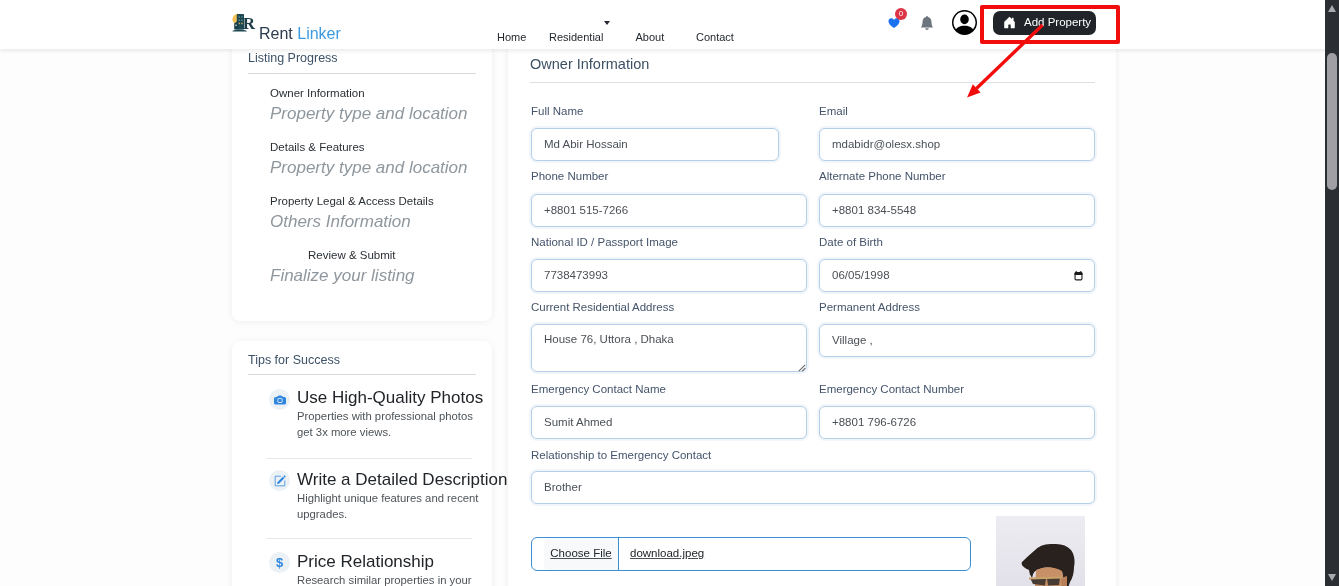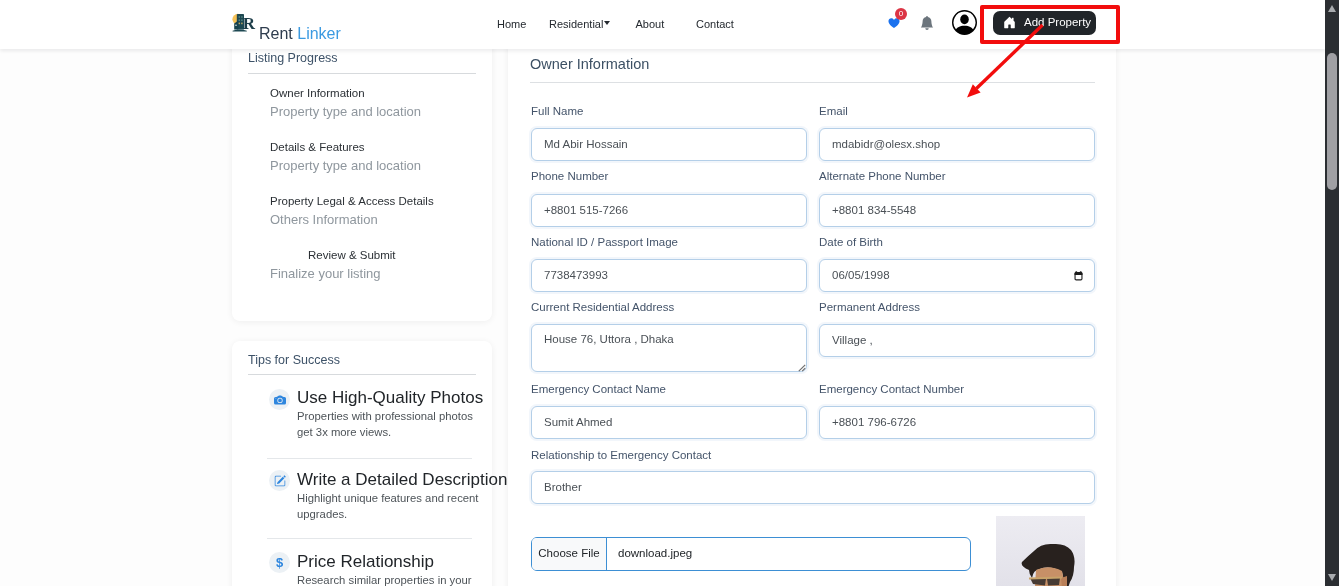--- a/index.html
+++ b/index.html
@@ -9,29 +9,29 @@
 
   
   .card { position:absolute; background:#fff; border-radius:8px;
           box-shadow:0 1px 8px rgba(0,0,0,.07); }
   .card-title { color:#3d5268; font-size:12.5px; }
   .hr { position:absolute; height:1px; background:#d7dadd; }
 
   
   #navbar { position:absolute; left:0; top:0; width:1325px; height:49px; background:#fff;
             box-shadow:0 2px 4px rgba(33,37,41,.09); z-index:50; }
-  .navlink { position:absolute; top:18px; font-size:11px; color:#24292f; }
+  .navlink { position:absolute; top:31px; font-size:11px; color:#24292f; }
 
   
   .flabel { position:absolute; font-size:11.5px; color:#44546a; }
   .finput { position:absolute; height:33px; background:#fff; border:1px solid #b4cfe8;
             border-radius:6px; font-size:11.5px; color:#4a5056; line-height:31px;
             padding-left:12px; box-shadow:0 0 0 2px rgba(130,170,220,.10); }
   .step-t { position:absolute; font-size:11.5px; color:#2b3035; }
-  .step-s { position:absolute; font-size:13px; color:#8f979e; }
+  .step-s { position:absolute; font-size:17px; color:#8f979e;font-style:italic; }
   .tip-t  { position:absolute; font-size:17px; color:#212529; }
   .tip-d  { position:absolute; font-size:11.3px; color:#4d5358; line-height:16.2px; white-space:nowrap; }
   .tip-ic { position:absolute; width:21px; height:21px; border-radius:50%; background:#ecf1f5;
             display:flex; align-items:center; justify-content:center; }
 </style>
 </head>
 <body>
 
 <div id="navbar">
 
@@ -119,21 +119,21 @@
   <span style="color:#2e86de; font-size:13px; font-weight:bold;">$</span>
 </div>
 <div class="tip-t" style="left:297px; top:552px;">Price Relationship</div>
 <div class="tip-d" style="left:297px; top:572px;">Research similar properties in your<br>area.</div>
 
 <div class="card" style="left:508px; top:38px; width:608px; height:600px;"></div>
 <div class="abs" style="left:530px; top:55.5px; font-size:14.5px; color:#3c5064;">Owner Information</div>
 <div class="hr" style="left:530px; top:82px; width:565px; background:#dde0e3;"></div>
 
 <div class="flabel" style="left:531px; top:105px;">Full Name</div>
-<div class="finput" style="left:531px; top:128px; width:276px;">Md Abir Hossain</div>
+<div class="finput" style="left:531px; top:128px; width:248px;">Md Abir Hossain</div>
 <div class="flabel" style="left:819px; top:105px;">Email</div>
 <div class="finput" style="left:819px; top:128px; width:276px;">mdabidr@olesx.shop</div>
 
 <div class="flabel" style="left:531px; top:170px;">Phone Number</div>
 <div class="finput" style="left:531px; top:193.5px; width:276px;">+8801 515-7266</div>
 <div class="flabel" style="left:819px; top:170px;">Alternate Phone Number</div>
 <div class="finput" style="left:819px; top:193.5px; width:276px;">+8801 834-5548</div>
 
 <div class="flabel" style="left:531px; top:235.5px;">National ID / Passport Image</div>
 <div class="finput" style="left:531px; top:258.5px; width:276px;">7738473993</div>
@@ -157,21 +157,21 @@
 
 <div class="flabel" style="left:531px; top:383px;">Emergency Contact Name</div>
 <div class="finput" style="left:531px; top:406px; width:276px;">Sumit Ahmed</div>
 <div class="flabel" style="left:819px; top:383px;">Emergency Contact Number</div>
 <div class="finput" style="left:819px; top:406px; width:276px;">+8801 796-6726</div>
 
 <div class="flabel" style="left:531px; top:449px;">Relationship to Emergency Contact</div>
 <div class="finput" style="left:531px; top:471px; width:564px;">Brother</div>
 
 <div class="flabel" style="left:531px; top:514px;margin-top:40px;">Owner Image</div>
-<div class="finput" style="left:531px; top:536.5px; width:440px; height:34px; border:1.5px solid #3d8fd4; padding-left:0; box-shadow:none; display:flex; align-items:center;">
+<div class="finput" style="left:531px; top:536.5px; width:440px; height:34px; border:1.5px solid #3d8fd4; padding-left:12px; box-shadow:none; display:flex; align-items:center;text-decoration:underline;">
   <span style="display:inline-block; width:75px; height:100%; line-height:31px; background:#f8f9fa; border-right:1.5px solid #3d8fd4; text-align:center; color:#212529; border-radius:4.5px 0 0 4.5px;">Choose File</span>
   <span style="margin-left:11px; color:#212529;">download.jpeg</span>
 </div>
 
 <svg class="abs" style="left:996px; top:516px;" width="89" height="120" viewBox="0 0 89 120">
   <defs>
       <linearGradient id="pbg" x1="0" y1="0" x2="0" y2="1">
     <stop offset="0" stop-color="#edecf2"></stop>
         <stop offset="0.6" stop-color="#e2e1e9"></stop>
         <stop offset="1" stop-color="#d6d5de"></stop>

